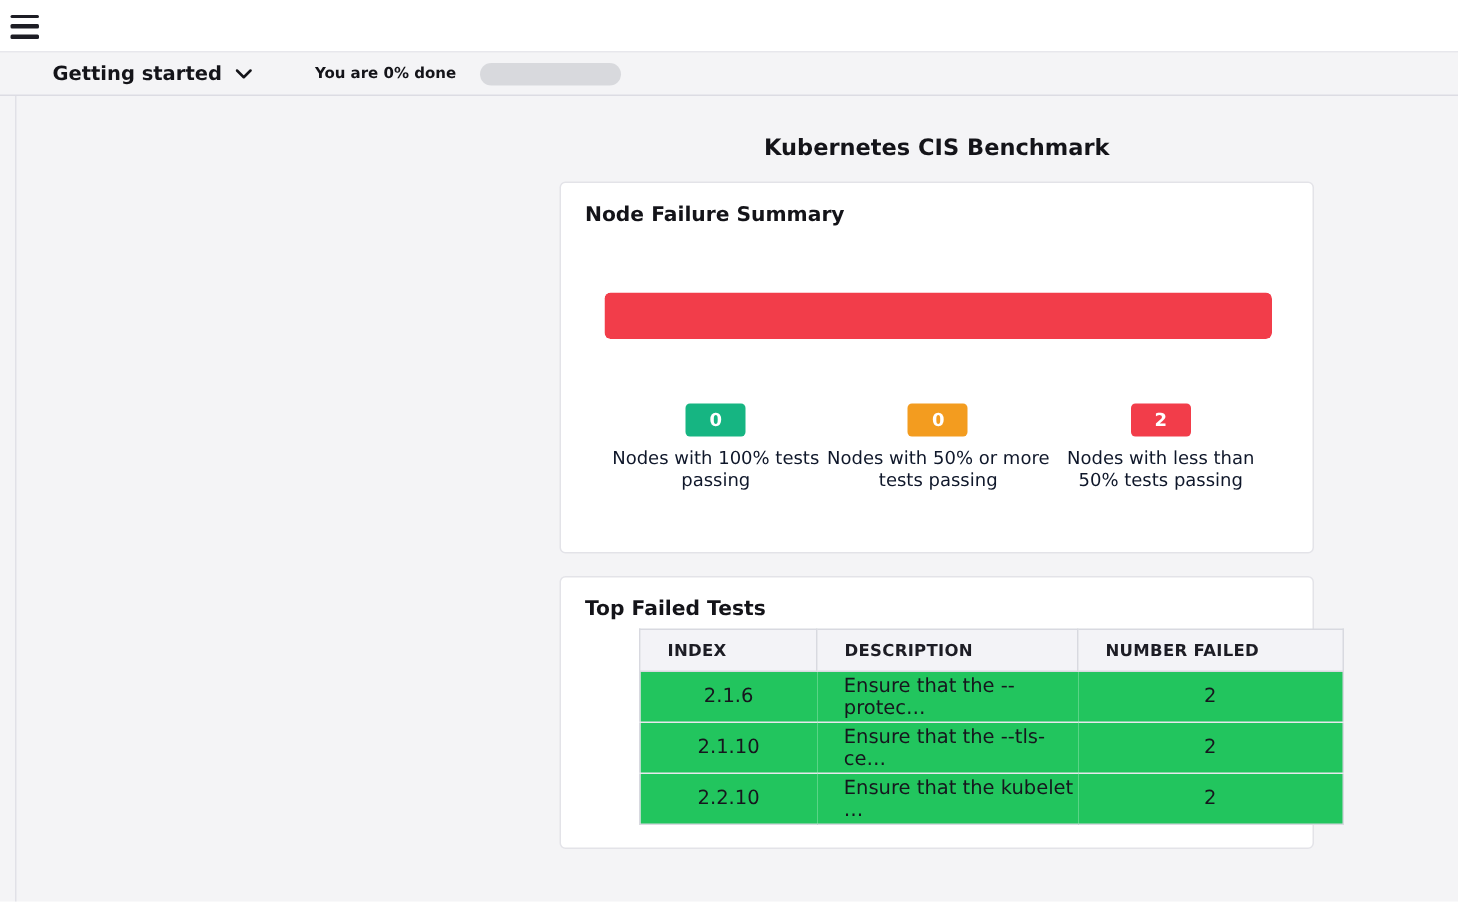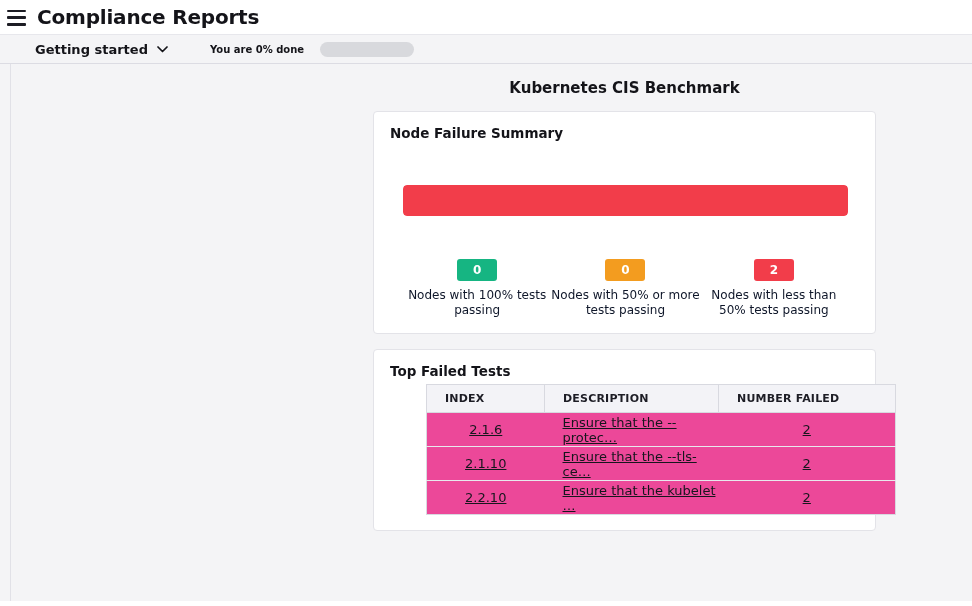--- a/index.html
+++ b/index.html
@@ -67,21 +67,21 @@
     position: relative;
     height: 537px;
     background: #f4f4f6;
   }
   .content-left-line {
     position: absolute; left: 10px; top: 0; bottom: 0;
     width: 1px; background: #e1e1e7;
   }
   .main-col {
     position: absolute;
-    left: 373px; top: 2px;
+    left: 373px; top: 12px;
     width: 503px;
   }
   .page-heading {
     margin-top: 13px;
     text-align: center;
     font-size: 15px;
     font-weight: bold;
     color: #141419;
   }
 
@@ -92,21 +92,21 @@
     width: 100%;
   }
   .card-title {
     font-size: 13.5px;
     font-weight: bold;
     color: #141419;
     padding: 13px 16px 0 16px;
   }
 
   
-  .card-summary { margin-top: 14px; height: 223px; }
+  .card-summary { margin-top: 14px; height: 248px; }
   .failure-bar-track {
     margin: 44px 27px 0 29px;
     height: 31px;
     border-radius: 4px;
     overflow: hidden;
     background: transparent;
   }
   .failure-bar-fill { height: 100%; border-radius: 4px; }
   .stats-row {
     display: flex;
@@ -149,46 +149,44 @@
     font-size: 11px;
     font-weight: bold;
     letter-spacing: 0.2px;
     color: #1d1d25;
     text-align: left;
     padding-left: 18px;
   }
   .tests-table thead th + th { border-left: 1px solid #d8d9e0; }
   .tests-table tbody td {
     height: 34px;
-    background: #ec4899;
+    background: #22c55e;
     border-bottom: 1px solid #e8e8ed;
     font-size: 13px;
     color: #16161d;
-    text-decoration: underline;
   }
   .tests-table tbody tr td:first-child { border-left: 1px solid #d8d9e0; }
   .tests-table tbody tr td:last-child { border-right: 1px solid #d8d9e0; }
   .tests-table tbody tr:last-child td { border-bottom: 1px solid #d8d9e0; }
   td.cell-index { text-align: center; }
   td.cell-desc { text-align: left; padding-left: 18px; }
   td.cell-num { text-align: center; }
   .col-index { width: 118px; }
   .col-desc { width: 174px; }
   .col-num { width: 177px; }
 </style>
 </head>
 <body>
 
 <div class="app-header">
   <div class="hamburger">
     <span></span>
       <span></span>
       <span></span>
   </div>
-  <div class="app-title">Compliance Reports</div>
 </div>
 
 <div class="gs-bar">
   <div class="gs-dropdown">
     <span>Getting started</span>
     <svg width="11" height="7" viewBox="0 0 11 7">
       <polyline points="1,1 5.5,5.5 10,1" fill="none" stroke="#141419" stroke-width="1.7" stroke-linecap="round" stroke-linejoin="round"></polyline>
     </svg>
   </div>
   <div class="gs-progress-text">You are 0% done</div>

